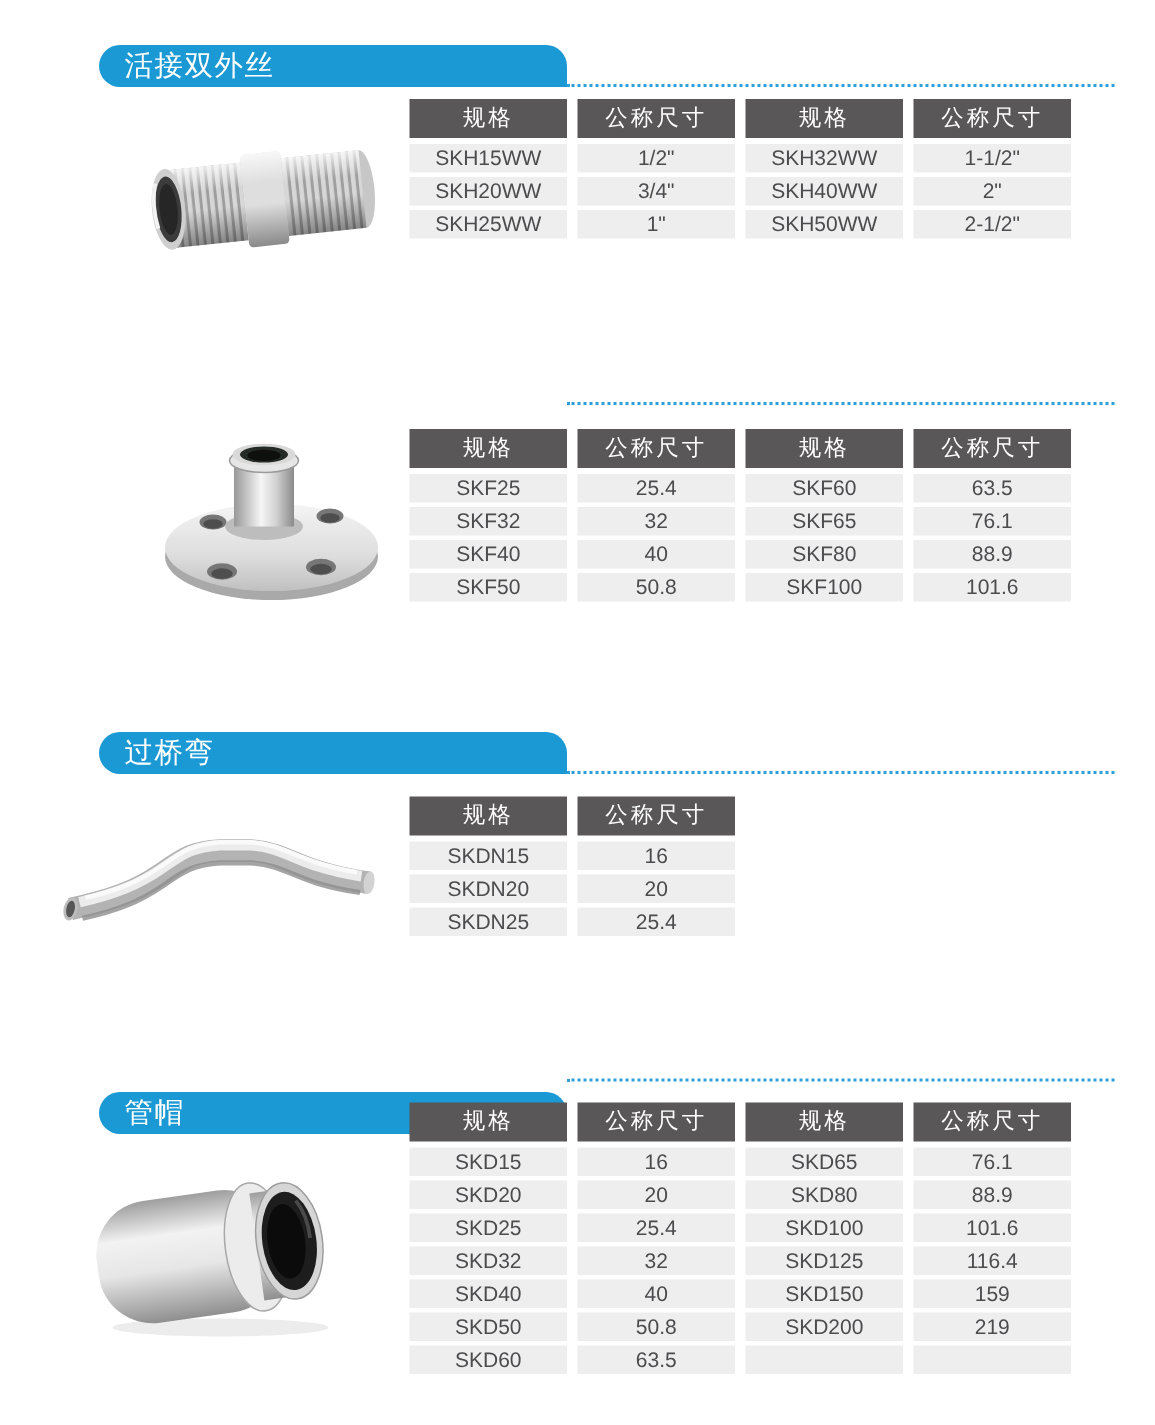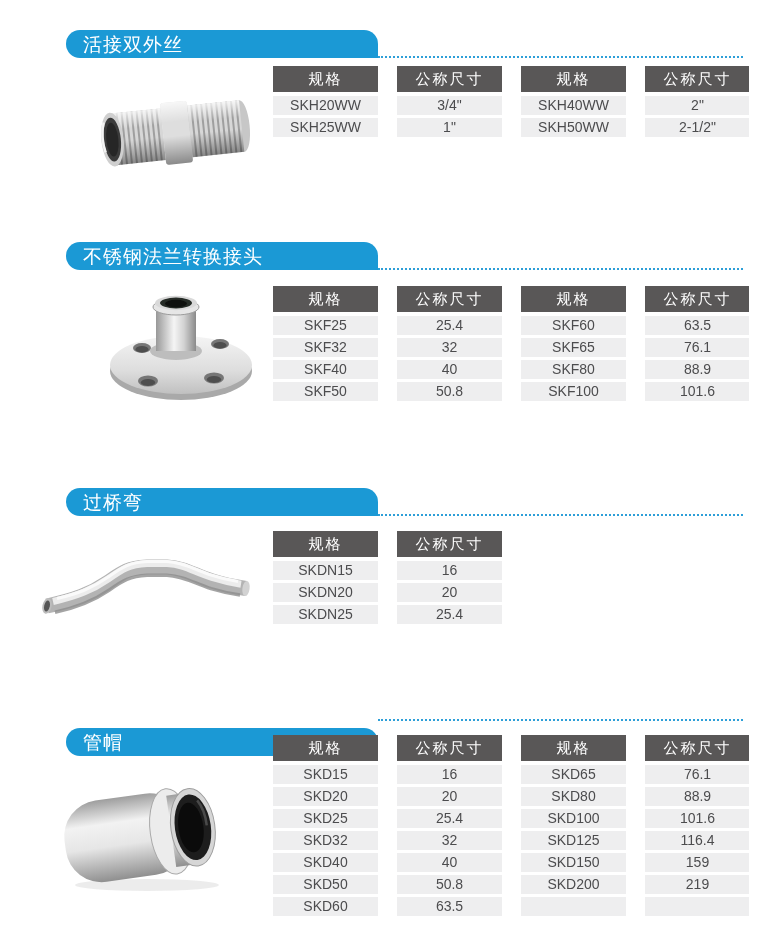--- a/index.html
+++ b/index.html
@@ -13,21 +13,21 @@
     background:#1b99d5;border-radius:14px 14px 0 14px;
     color:#ffffff;font-size:19px;line-height:29px;
     padding-left:17px;box-sizing:border-box;letter-spacing:1px;white-space:nowrap;
   }
   .divider{
     position:absolute;left:378px;right:6px;height:0;
     border-bottom:2px dotted #2d9fd8;
   }
   
   .spec-table{position:absolute;left:273px;}
-  .t-row{display:flex;gap:19px;margin-bottom:3px;align-items:flex-end;}
+  .t-row{display:flex;gap:7px;margin-bottom:3px;align-items:flex-end;}
   .t-head{margin-bottom:4px;}
   .t-cell{width:105px;text-align:center;box-sizing:border-box;flex:0 0 auto;}
   .t-hcell{background:#595757;color:#ffffff;height:26px;line-height:26px;font-size:15px;letter-spacing:2px;}
   .t-dcell{background:#eeeeef;color:#4c4c4e;height:19px;line-height:19px;font-size:14px;}
   .product{position:absolute;}
 </style>
 </head>
 <body>
 
 <div class="page">
@@ -68,36 +68,39 @@
   </div>
 
   <div class="spec-table" style="top:66px">
       <div class="t-row t-head">
         <div class="t-cell t-hcell">规格</div>
         <div class="t-cell t-hcell">公称尺寸</div>
         <div class="t-cell t-hcell">规格</div>
         <div class="t-cell t-hcell">公称尺寸</div>
       </div>
       <div class="t-row">
+        <div class="t-cell t-dcell">SKH15WW</div>
+        <div class="t-cell t-dcell">1/2"</div>
+        <div class="t-cell t-dcell">SKH32WW</div>
+        <div class="t-cell t-dcell">1-1/2"</div>
+      </div>
+      <div class="t-row">
         <div class="t-cell t-dcell">SKH20WW</div>
         <div class="t-cell t-dcell">3/4"</div>
         <div class="t-cell t-dcell">SKH40WW</div>
         <div class="t-cell t-dcell">2"</div>
       </div>
       <div class="t-row">
         <div class="t-cell t-dcell">SKH25WW</div>
         <div class="t-cell t-dcell">1"</div>
         <div class="t-cell t-dcell">SKH50WW</div>
         <div class="t-cell t-dcell">2-1/2"</div>
       </div>
     </div>
 
-  <div class="banner" style="top:242px">
-    <span>不锈钢法兰转换接头</span>
-  </div>
   <div class="divider" style="top:268px"></div>
 
   <div class="product" style="left:95px;top:281px">
     <svg width="170" height="120" viewBox="0 0 170 120">
       <defs>
         <linearGradient id="flTop" x1="0" y1="0" x2="0" y2="1">
           <stop offset="0" stop-color="#f4f4f4"></stop>
           <stop offset="0.6" stop-color="#dddddd"></stop>
           <stop offset="1" stop-color="#c0c0c0"></stop>
         </linearGradient>

